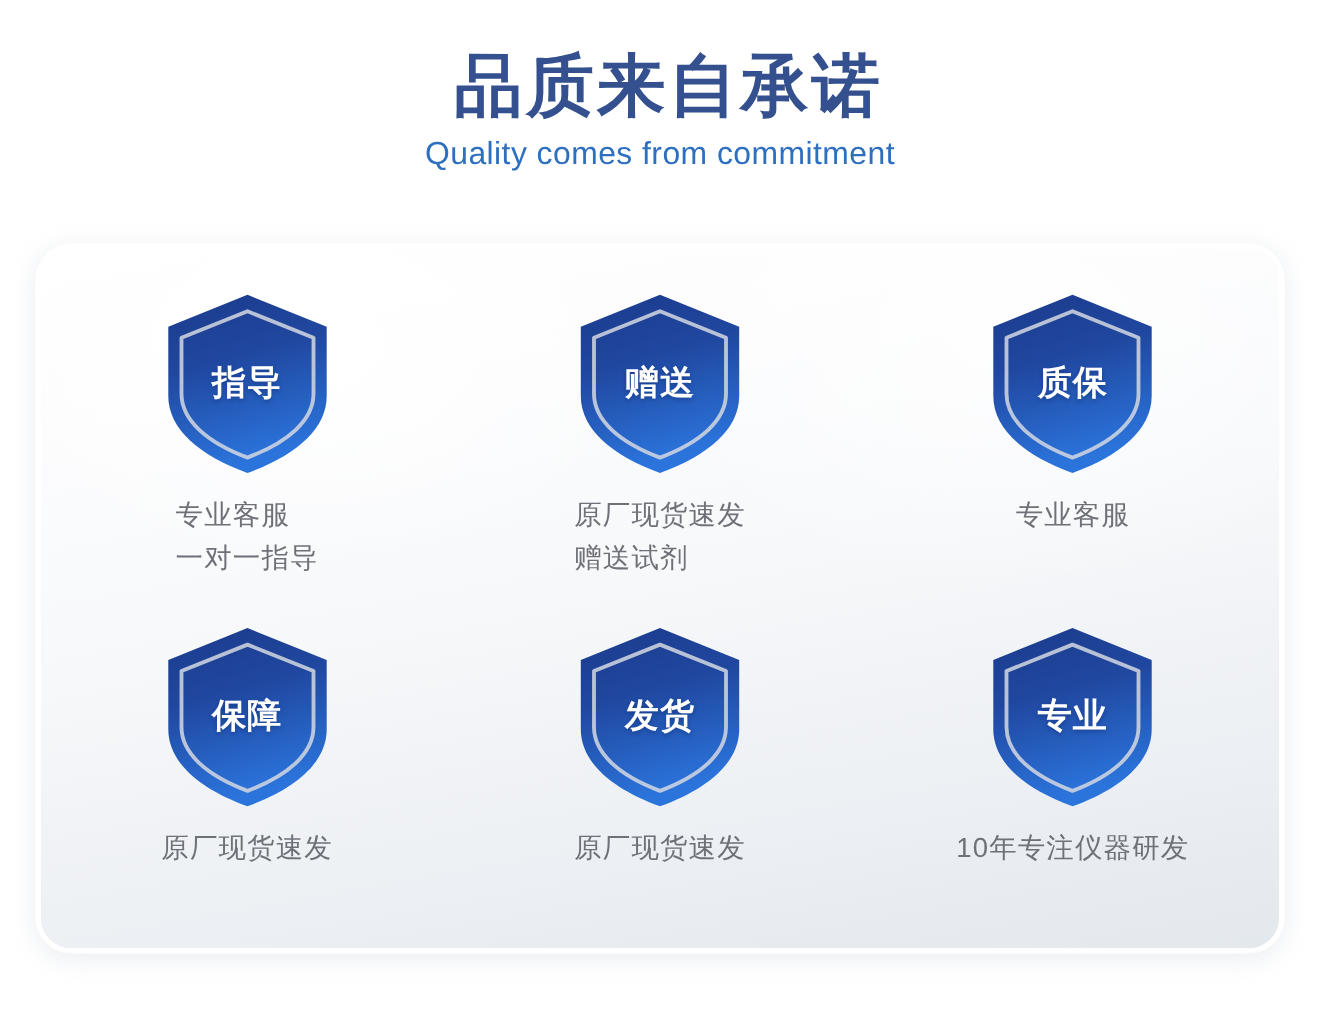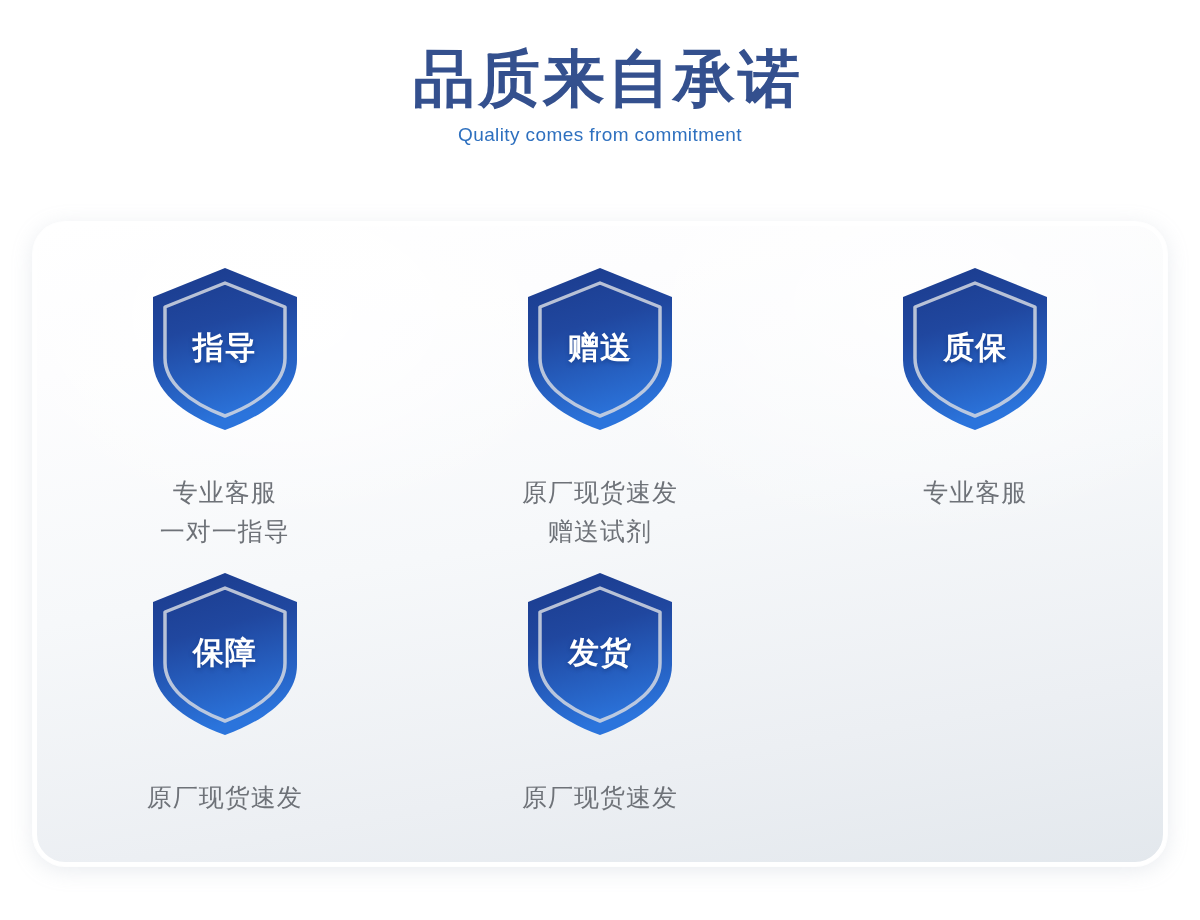--- a/index.html
+++ b/index.html
@@ -24,21 +24,21 @@
   .main-title {
     font-size: 62px;
     font-weight: 700;
     color: #34508E;
     letter-spacing: 3px;
     line-height: 1.05;
     margin: 0;
     padding-left: 16px;
   }
   .sub-title {
-    font-size: 19px;
+    font-size: 29px;
     font-weight: 400;
     color: #2E70BF;
     letter-spacing: 0.4px;
     margin: 14px 0 0 0;
     line-height: 1.1;
   }
 
   
   .card {
     position: absolute;
@@ -113,22 +113,21 @@
     font-size: 31px;
     font-weight: 700;
     letter-spacing: 1px;
     line-height: 1;
     text-shadow: 0 2px 4px rgba(10,30,80,0.35);
     white-space: nowrap;
   }
 
   
   .caption {
-    margin-top: 41px;
-    text-align: center;
+    margin-top: 17px;
     color: #6E7278;
     font-size: 25px;
     font-weight: 400;
     line-height: 1.55;
     letter-spacing: 1px;
     white-space: nowrap;
   }
   .caption .line { display: block; }
 </style>
 </head>
@@ -231,14 +230,33 @@
             </defs>
             <path d="M76 4 L148 33 L148 96 C148 126 120 150 76 166 C32 150 4 126 4 96 L4 33 Z" fill="url(#shieldGrad4)"></path>
             <path d="M76 19 L136 43 L136 94 C136 118 113 138 76 152 C39 138 16 118 16 94 L16 43 Z" fill="none" stroke="#D3D8E2" stroke-width="3.5" stroke-opacity="0.85" stroke-linejoin="round"></path>
           </svg>
           <div class="shield-label">发货</div>
         </div>
         <div class="caption">
           <span class="line">原厂现货速发</span>
         </div>
       </div>
+      <div class="cell row2">
+        <div class="shield-wrap">
+          <svg viewBox="0 0 152 168" xmlns="http://www.w3.org/2000/svg">
+            <defs>
+              <linearGradient id="shieldGrad5" x1="0" y1="0" x2="0.25" y2="1">
+                <stop offset="0%" stop-color="#1B3B8C"></stop>
+                <stop offset="42%" stop-color="#20479F"></stop>
+                <stop offset="100%" stop-color="#2B74DC"></stop>
+              </linearGradient>
+            </defs>
+            <path d="M76 4 L148 33 L148 96 C148 126 120 150 76 166 C32 150 4 126 4 96 L4 33 Z" fill="url(#shieldGrad5)"></path>
+            <path d="M76 19 L136 43 L136 94 C136 118 113 138 76 152 C39 138 16 118 16 94 L16 43 Z" fill="none" stroke="#D3D8E2" stroke-width="3.5" stroke-opacity="0.85" stroke-linejoin="round"></path>
+          </svg>
+          <div class="shield-label">专业</div>
+        </div>
+        <div class="caption">
+          <span class="line">10年专注仪器研发</span>
+        </div>
+      </div>
     </div>
 </div>
 
 </body></html>

